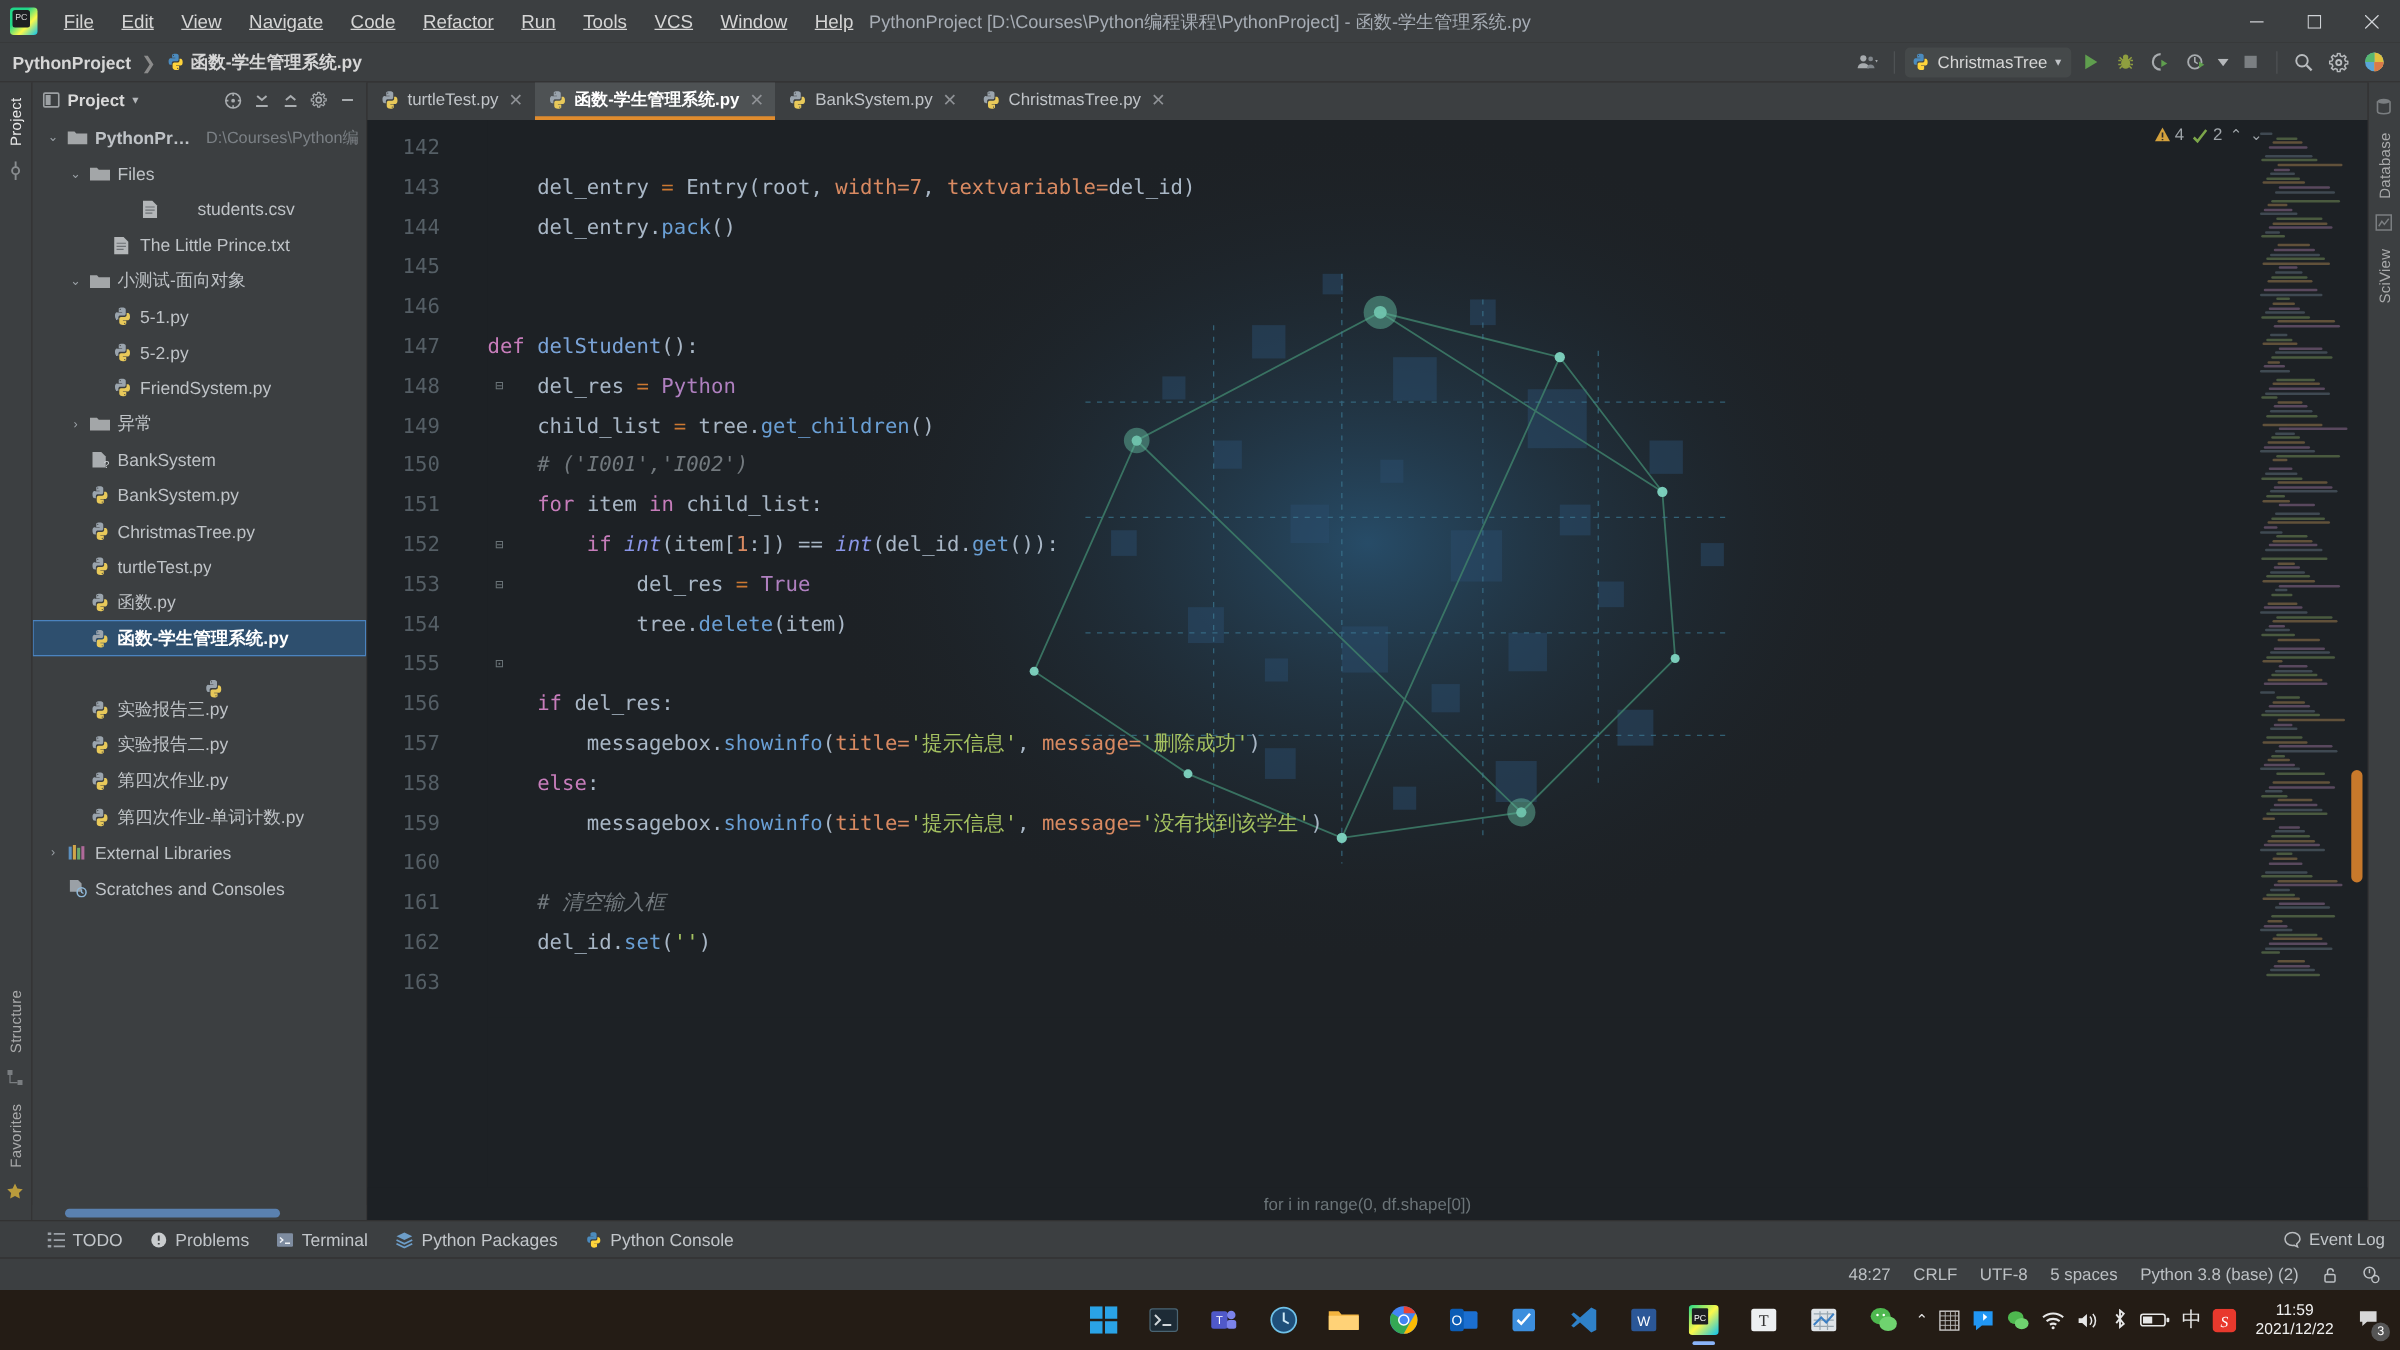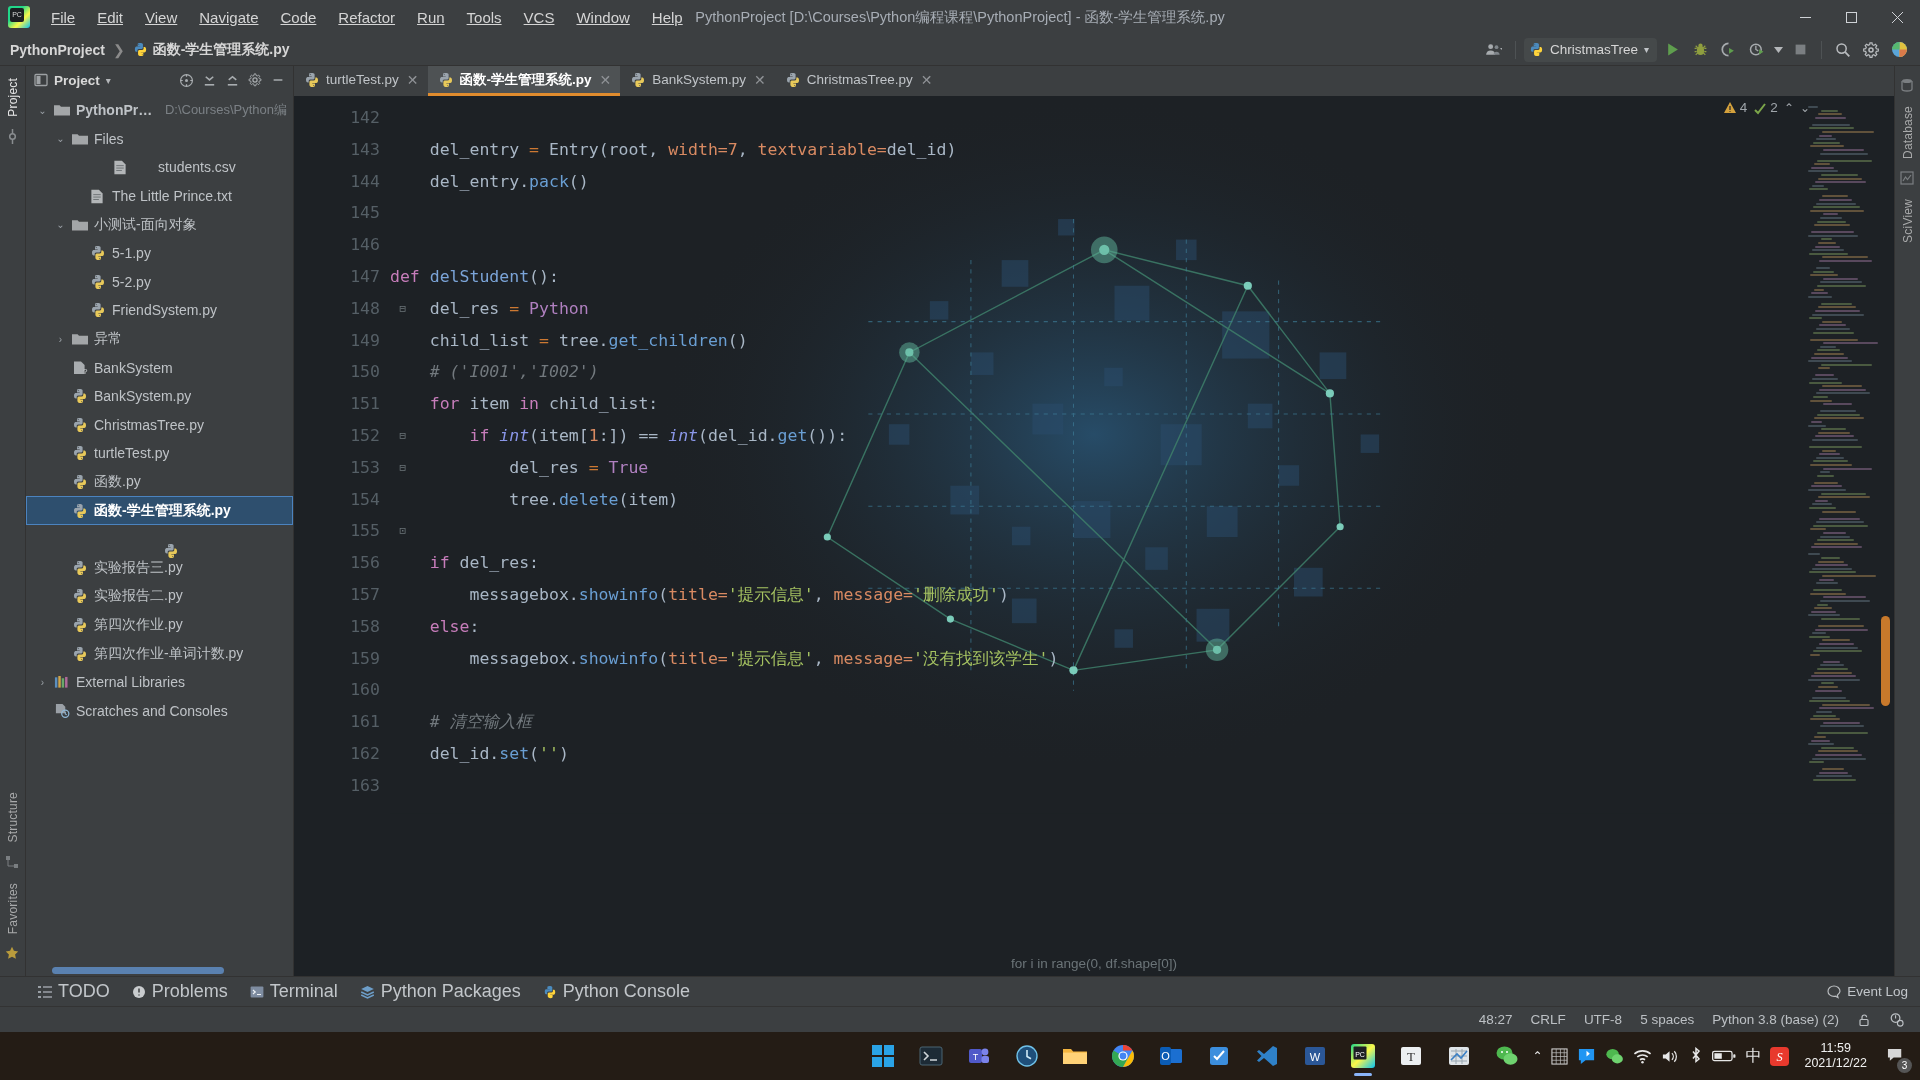--- a/index.html
+++ b/index.html
@@ -110,21 +110,21 @@
 
   .codearea { flex:1 1 auto; position:relative; background:#1d2125; overflow:hidden; display:flex;}
   
   .wm { position:absolute; inset:0; pointer-events:none; opacity:1; }
 
   .gutter {
     width:96px; flex:0 0 96px; background:#1d2125; position:relative; z-index:2;
     text-align:right; color:#555f66; font-family:"DejaVu Sans Mono", monospace; font-size:16.5px;
     padding-top:6px;
   }
-  .gline { height:31.8px; line-height:31.8px; padding-right:10px; position:relative;}
+  .gline { height:31.8px; line-height:31.8px; padding-right:10px; position:relative;text-align:center;}
   .fold{ position:absolute; right:-16px; top:9px; width:13px; height:13px; color:#6b7478; font-size:11px; line-height:13px;}
   .codecol { flex:1 1 auto; position:relative; z-index:2; padding-top:6px; min-width:0; overflow:hidden;}
   .cline {
     height:31.8px; line-height:31.8px; font-family:"DejaVu Sans Mono", monospace; font-size:16.5px;
     white-space:pre; color:#a9b7c6;
   }
   .k{color:#cc7832;} .fn{color:#6a9fd4;} .num{color:#d98a62;margin-top:44px;}
   .str{color:#a5c261;} .cm{color:#72797e;font-style:italic;} .bi{color:#8a96e8;font-style:italic;}
   .pl{color:#a9b7c6;} .def{color:#c77dbb;} .cls{color:#7ba4d8;} .kp{color:#b080c0;}
 
@@ -144,21 +144,21 @@
     display:flex; align-items:center; justify-content:center; z-index:7;
     color:#6b7478; font-size:13.5px;
   }
 
   
   .toolwin {
     height:30px; flex:0 0 30px; background:#3c3f41; display:flex; align-items:center;
     gap:2px; padding-left:28px; border-top:1px solid #323232;
   }
   .tw {
-    display:flex; align-items:center; gap:6px; padding:3px 10px; font-size:18px;
+    display:flex; align-items:center; gap:6px; padding:3px 10px; font-size:14px;
     color:#c2c6ca; border-radius:3px;
   }
   .evlog{ margin-left:auto; display:flex; align-items:center; gap:6px; padding-right:12px; font-size:13.5px; color:#c2c6ca;}
 
   .statusbar {
     height:26px; flex:0 0 26px; background:#3c3f41; display:flex; align-items:center;
     font-size:13.5px; color:#bcc0c4; border-top:1px solid #333; padding:0 8px;
   }
   .sb-right{ margin-left:auto; display:flex; align-items:center; gap:18px; padding-right:8px;}
 

